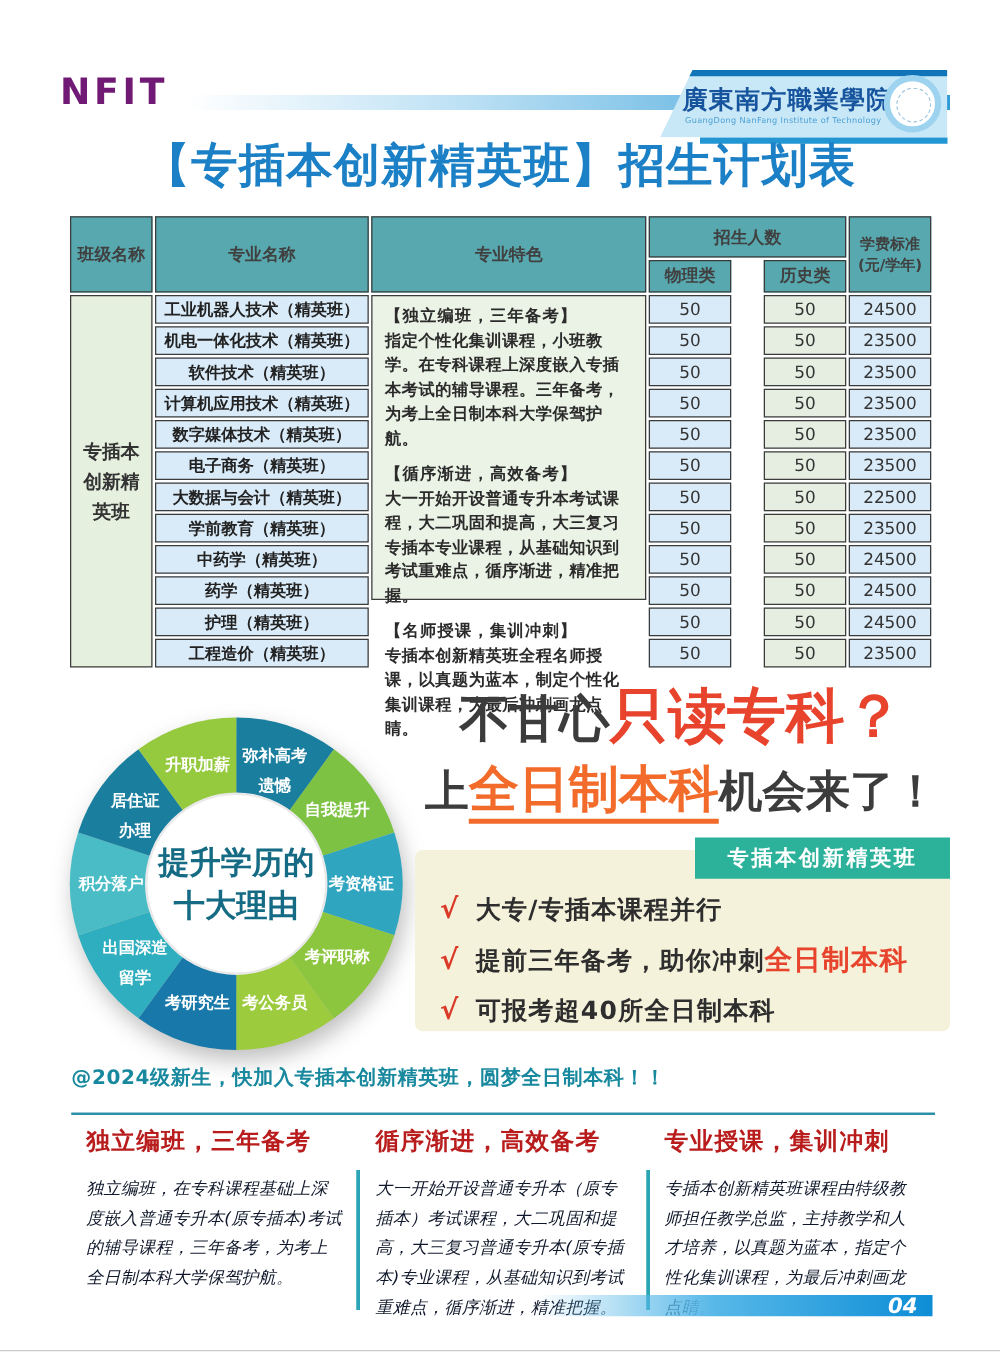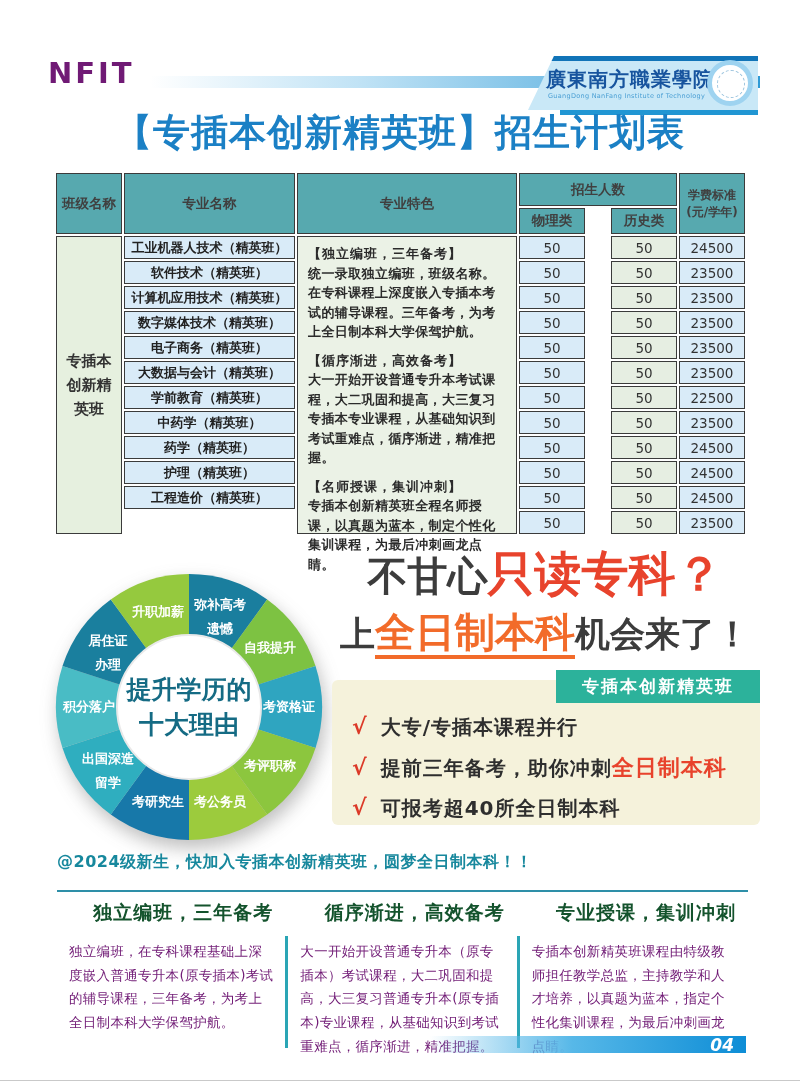--- a/index.html
+++ b/index.html
@@ -36,21 +36,21 @@
   .h-full{height:61px;}
   .th-enroll{height:33px;}
   .th-sub{height:26px;}
   .td{height:23px;font-size:13.5px;color:#333;}
   .bg-blue{background:#D9EBF8;}
   .bg-hist{background:#E6EEE2;}
   .bg-green{background:#E6F0DF;}
   .class-cell{height:298px;font-size:15px;font-weight:700;color:#333;
         padding:0 8px;line-height:1.6;}
   .major{font-weight:600;font-size:13px;color:#222;}
-  .feature-cell{height:298px;background:#EBF2E6;align-items:flex-start;justify-content:flex-start;
+  .feature-cell{height:244px;background:#EBF2E6;align-items:flex-start;justify-content:flex-start;
         flex-direction:column;text-align:left;padding:7px 10px;}
   .feature-cell p{margin:0 0 9px 0;font-size:13px;font-weight:600;line-height:1.5;
         letter-spacing:.4px;color:#2B2B2B;}
   .feature-cell b{display:block;font-weight:800;letter-spacing:1px;}
   .subrow{display:flex;gap:24px;}
   .fee-head{flex-direction:column;font-size:12px;line-height:1.35;}
 
   
   .wheel-wrap{position:absolute;left:46px;top:564px;width:286px;height:286px;}
   .wheel-wrap svg{filter:drop-shadow(3px 8px 9px rgba(70,70,70,.35));}
@@ -81,24 +81,24 @@
   .p-text{font-size:20px;font-weight:700;color:#2E2E2E;letter-spacing:1px;}
   .p-hl{font-size:22px;font-weight:900;color:#E8432C;letter-spacing:1px;}
 
   
   .notice{position:absolute;left:57px;top:852px;width:690px;font-size:16px;
         font-weight:700;color:#17889D;letter-spacing:.5px;}
   .notice-line{position:absolute;left:57px;top:882px;width:691px;height:0;
         border:none;border-top:2px solid #2E8FA8;}
   .cols{position:absolute;left:57px;top:900px;width:691px;display:flex;}
   .col{flex:1;padding:0 12px;}
-  .col h3{margin:0 0 14px 0;text-align:right;font-size:19px;font-weight:800;
-        color:#14532d;letter-spacing:1px;}
-  .col p{margin:0;font-size:13.5px;line-height:1.75;color:#701a75;font-weight:500;
-        letter-spacing:.3px;}
+  .col h3{margin:0 0 14px 0;text-align:left;font-size:19px;font-weight:800;
+        color:#b91c1c;letter-spacing:1px;}
+  .col p{margin:0;font-size:13.5px;line-height:1.75;color:#0f172a;font-weight:500;
+        letter-spacing:.3px;font-style:italic;}
   .vdiv{width:3px;background:#2AA5B5;margin-top:36px;height:112px;}
 
   
   .pagebar{position:absolute;left:430px;top:1036px;width:316px;height:17px;
         background:linear-gradient(90deg,rgba(255,255,255,0) 0%, #57B8E8 45%, #0D8DD6 100%);
         display:flex;align-items:center;justify-content:flex-end;}
   .pagebar span{color:#fff;font-size:17px;font-weight:700;font-style:italic;padding-right:12px;}
   .bottom-line{position:absolute;left:0;top:1080px;width:100%;height:1px;background:#C9C9C9;}
 </style>
 </head>
@@ -123,36 +123,37 @@
   <div class="tbl">
 
     <div class="tcol" style="width:68px">
       <div class="box th h-full">班级名称</div>
       <div class="box td bg-green class-cell">专插本创新精英班</div>
     </div>
 
     <div class="tcol" style="width:173px">
       <div class="box th h-full">专业名称</div>
       <div class="box td bg-blue major">工业机器人技术（精英班）</div>
+      <div class="box td bg-blue major">机电一体化技术（精英班）</div>
       <div class="box td bg-blue major">软件技术（精英班）</div>
       <div class="box td bg-blue major">计算机应用技术（精英班）</div>
       <div class="box td bg-blue major">数字媒体技术（精英班）</div>
       <div class="box td bg-blue major">电子商务（精英班）</div>
       <div class="box td bg-blue major">大数据与会计（精英班）</div>
       <div class="box td bg-blue major">学前教育（精英班）</div>
       <div class="box td bg-blue major">中药学（精英班）</div>
       <div class="box td bg-blue major">药学（精英班）</div>
       <div class="box td bg-blue major">护理（精英班）</div>
       <div class="box td bg-blue major">工程造价（精英班）</div>
     </div>
 
     <div class="tcol" style="width:222px">
       <div class="box th h-full">专业特色</div>
       <div class="box feature-cell">
-        <p><b>【独立编班，三年备考】</b><span>统一录取独立编班，班级名称。在专科课程上深度嵌入专插本考试的辅导课程。三年备考，为考上全日制本科大学保驾护航。</span></p>
+        <p><b>【独立编班，三年备考】</b><span>指定个性化集训课程，小班教学。在专科课程上深度嵌入专插本考试的辅导课程。三年备考，为考上全日制本科大学保驾护航。</span></p>
         <p><b>【循序渐进，高效备考】</b><span>大一开始开设普通专升本考试课程，大二巩固和提高，大三复习专插本专业课程，从基础知识到考试重难点，循序渐进，精准把握。</span></p>
         <p><b>【名师授课，集训冲刺】</b><span>专插本创新精英班全程名师授课，以真题为蓝本，制定个性化集训课程，为最后冲刺画龙点睛。</span></p>
       </div>
     </div>
 
     <div class="tcol" style="width:160px">
       <div class="box th th-enroll">招生人数</div>
       <div class="subrow">
         <div class="tcol" style="width:80px">
           <div class="box th th-sub">物理类</div>

